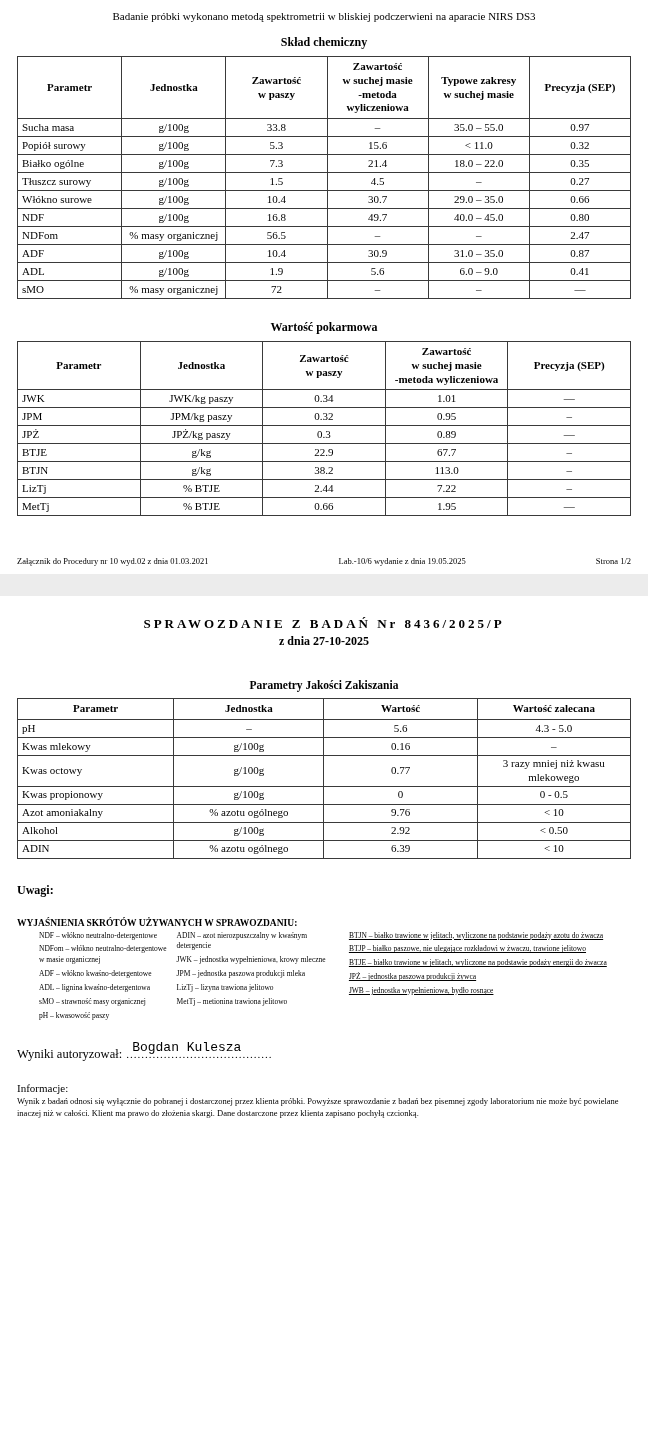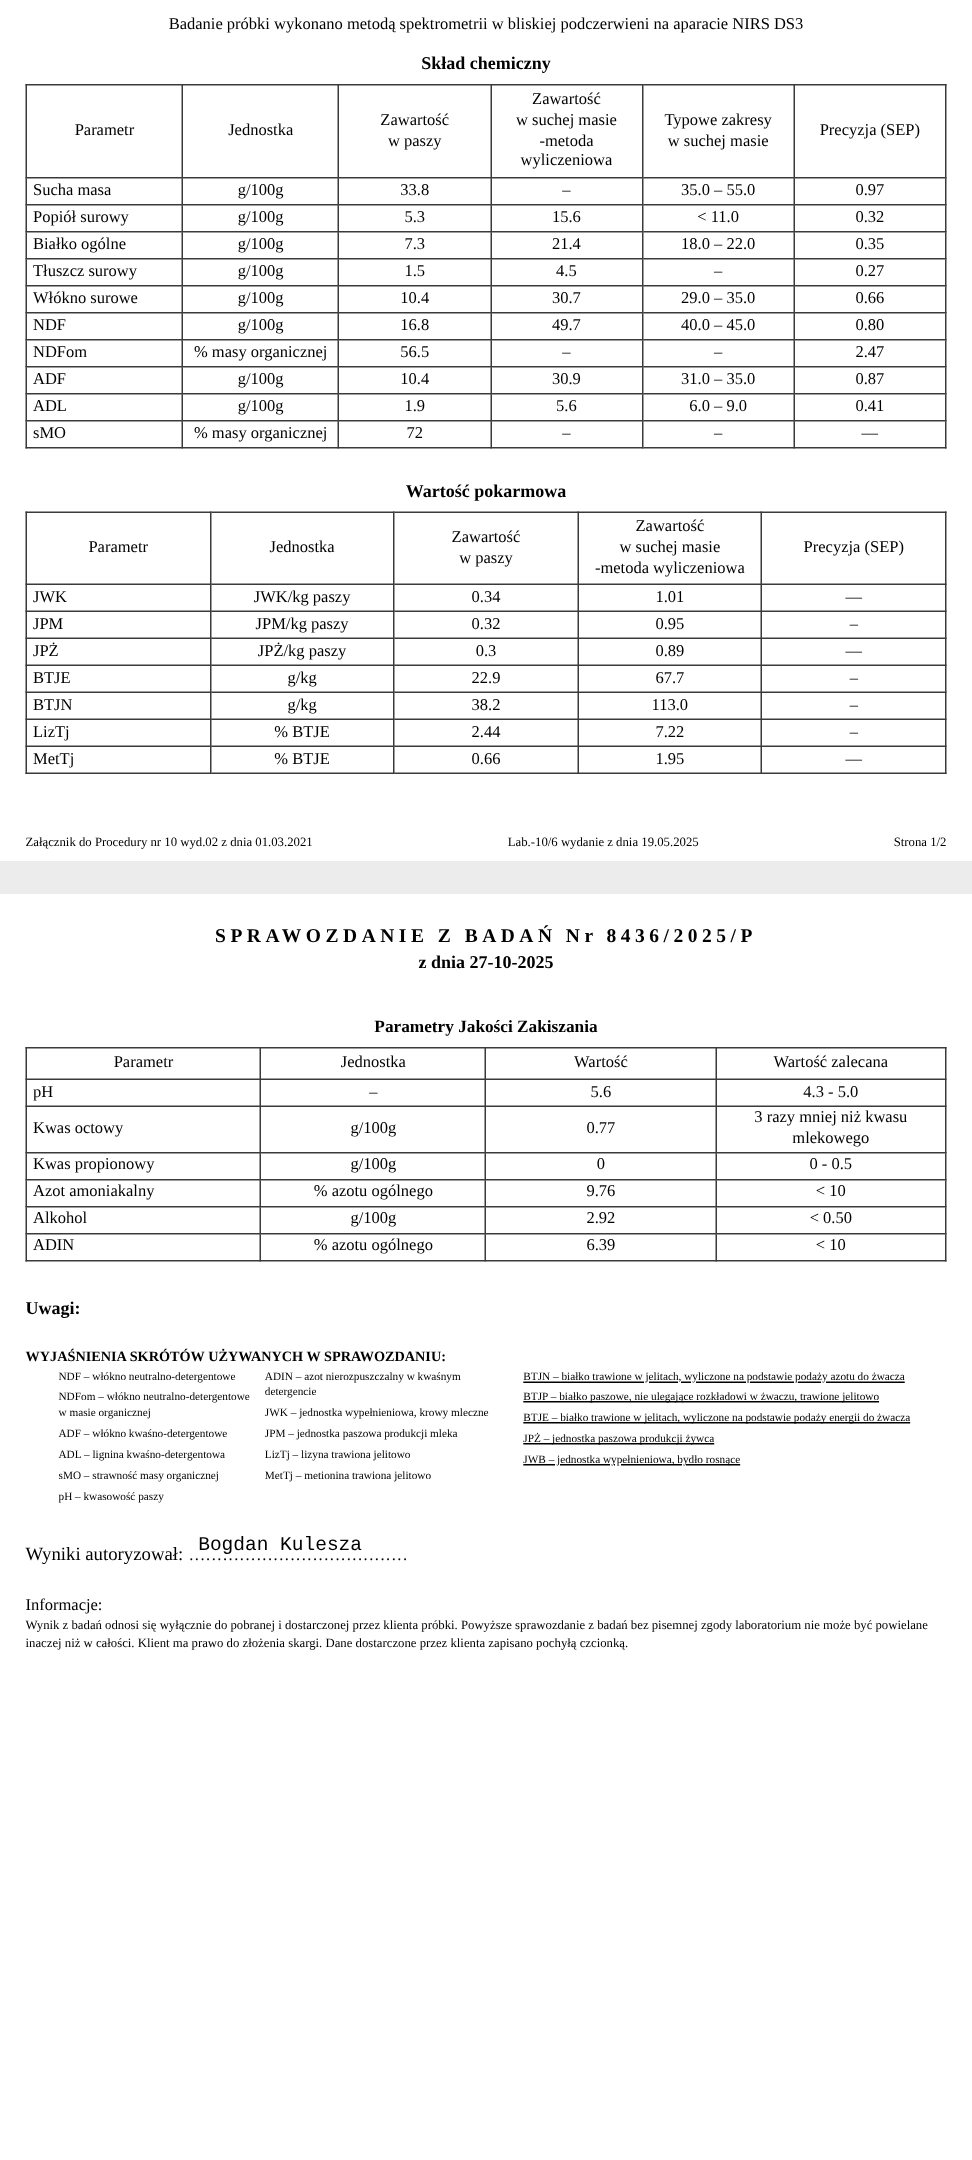--- a/index.html
+++ b/index.html
@@ -7,21 +7,21 @@
     width:648px; height:1440px; background:#ffffff; color:#000;
     font-family:"Liberation Serif", serif; overflow:hidden;
   }
   .page { padding:0 17px; }
   .note { text-align:center; font-size:11px; margin:10px 0 0; }
   .tbl-title { text-align:center; font-size:12px; font-weight:bold; margin:13px 0 6px; }
   table { width:100%; border-collapse:collapse; font-size:11px; table-layout:fixed; }
   th, td { border:1px solid #3a3a3a; padding:1px 4px; text-align:center; overflow:hidden; }
   td { height:15px; line-height:1.25; }
   td:first-child { text-align:left; }
-  th { font-weight:normal; white-space:pre-line; padding:3px 2px; line-height:1.25; vertical-align:middle;text-align:center; }
+  th { font-weight:bold; white-space:pre-line; padding:3px 2px; line-height:1.25; vertical-align:middle;text-align:center; }
   .p1-footer { display:flex; justify-content:space-between; font-size:8.5px; margin:40px 0 8px; }
   .pagebreak { height:22px; background:#ececec; width:100%; }
   .rpt-title { text-align:center; font-weight:bold; font-size:13px; letter-spacing:3px; margin:20px 0 2px; }
   .rpt-subtitle { text-align:center; font-weight:bold; font-size:12px; margin:0; }
   .silage-title { text-align:center; font-size:11.5px; font-weight:bold; margin:30px 0 7px; }
   .uwagi { font-weight:bold; font-size:12px; margin:24px 0 0; }
   .abbr-head { font-weight:bold; font-size:9.5px; margin:20px 0 3px; }
   .abbr-cols { display:flex; gap:10px; font-size:7.5px; line-height:1.45; margin-left:22px; }
   .abbr-col-1 { width:132px; }
   .abbr-col-2 { width:168px; }
@@ -259,20 +259,26 @@
           </tr>
         </thead>
       <tbody>
           <tr>
             <td>pH</td>
             <td>–</td>
             <td>5.6</td>
             <td>4.3 - 5.0</td>
           </tr>
           <tr>
+            <td>Kwas mlekowy</td>
+            <td>g/100g</td>
+            <td>0.16</td>
+            <td>–</td>
+          </tr>
+          <tr>
             <td>Kwas octowy</td>
             <td>g/100g</td>
             <td>0.77</td>
             <td>3 razy mniej niż kwasu mlekowego</td>
           </tr>
           <tr>
             <td>Kwas propionowy</td>
             <td>g/100g</td>
             <td>0</td>
             <td>0 - 0.5</td>

